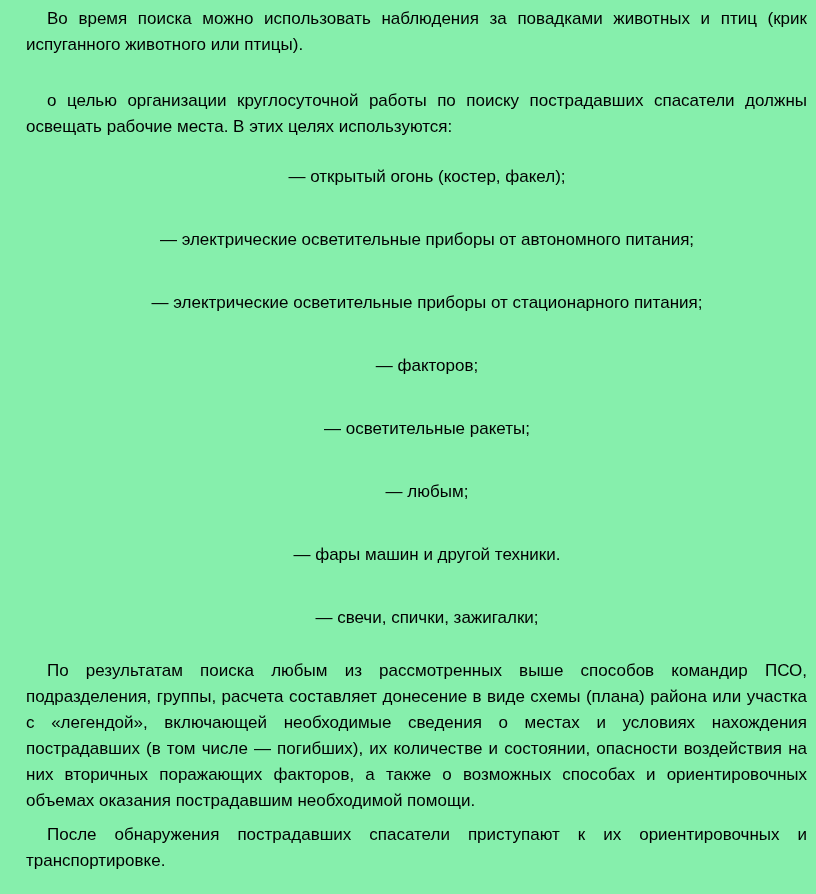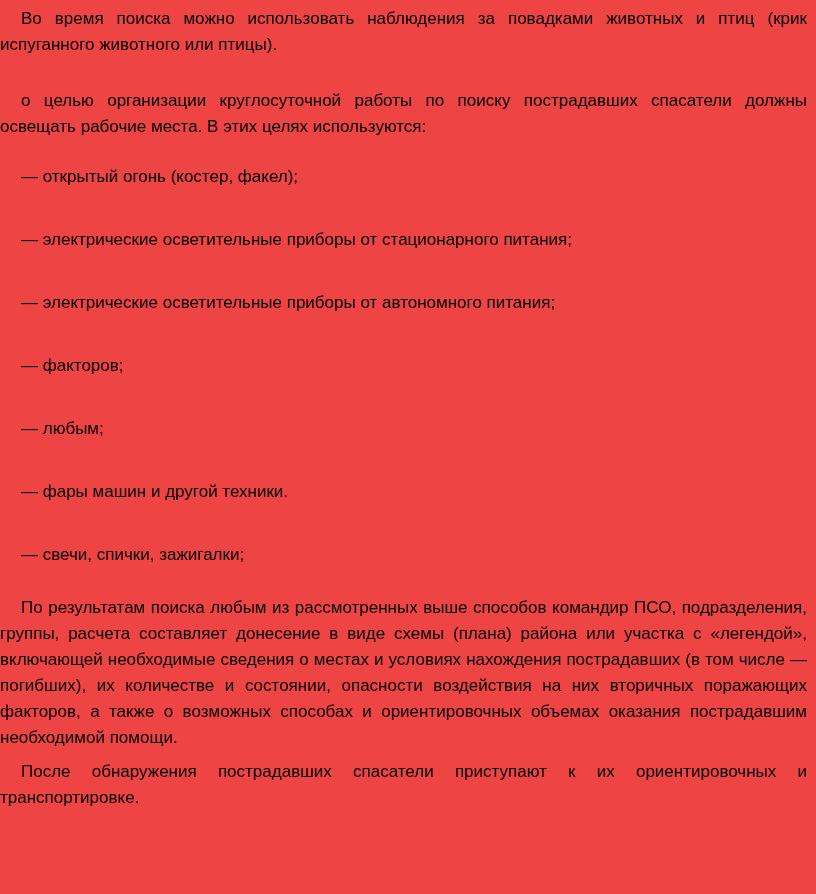--- a/index.html
+++ b/index.html
@@ -11,40 +11,40 @@
     width: 816px;
     min-height: 894px;
     font-family: "Liberation Sans", "DejaVu Sans", sans-serif;
     color: #000000;
     -webkit-font-smoothing: antialiased;
   }
   .page {
     box-sizing: border-box;
     width: 816px;
     min-height: 894px;
-    padding: 6px 9px 10px 0;
+    padding: 6px 9px 10px 26px;
     font-size: 17px;
     line-height: 26px;
-    background: #ef4444;
+    background: #86efac;
   }
   p {
     margin: 0;
   }
   .para {
     text-align: justify;
     text-indent: 21px;
   }
   .para.first {
     margin-top: 0;
   }
   .para.gap {
     margin-top: 30px;
   }
   .li {
-    text-align: left;
+    text-align: center;
     text-indent: 21px;
     margin-top: 37px;
     white-space: nowrap;
   }
   .li.li-first {
     margin-top: 24px;
   }
   .para.report {
     margin-top: 27px;
   }
@@ -52,21 +52,22 @@
     margin-top: 8px;
   }
 </style>
 </head>
 <body>
 
 <div class="page">
   <p class="para first">Во время поиска можно использовать наблюдения за повадками животных и птиц (крик испуганного животного или птицы).</p>
   <p class="para gap">о  целью организации круглосуточной работы по поиску пострадавших спасатели должны освещать рабочие места. В этих целях используются:</p>
   <p class="li li-first">— открытый огонь (костер, факел);</p>
+  <p class="li">— электрические осветительные приборы от автономного питания;</p>
   <p class="li">— электрические осветительные приборы от стационарного питания;</p>
-  <p class="li">— электрические осветительные приборы от автономного питания;</p>
   <p class="li">— факторов;</p>
+  <p class="li">— осветительные ракеты;</p>
   <p class="li">— любым;</p>
   <p class="li">— фары машин и другой техники.</p>
   <p class="li">— свечи, спички, зажигалки;</p>
   <p class="para report">По результатам поиска любым из рассмотренных выше способов командир ПСО, подразделения, группы, расчета составляет донесение в виде схемы (плана) района или участка с «легендой», включающей необходимые сведения о местах и условиях нахождения пострадавших (в том числе — погибших), их количестве и состоянии, опасности воздействия на них вторичных поражающих факторов, а также о возможных способах и ориентировочных объемах оказания пострадавшим необходимой помощи.</p>
   <p class="para tail">После обнаружения пострадавших спасатели приступают к их ориентировочных и транспортировке.</p>
 </div>
 
 </body></html>

